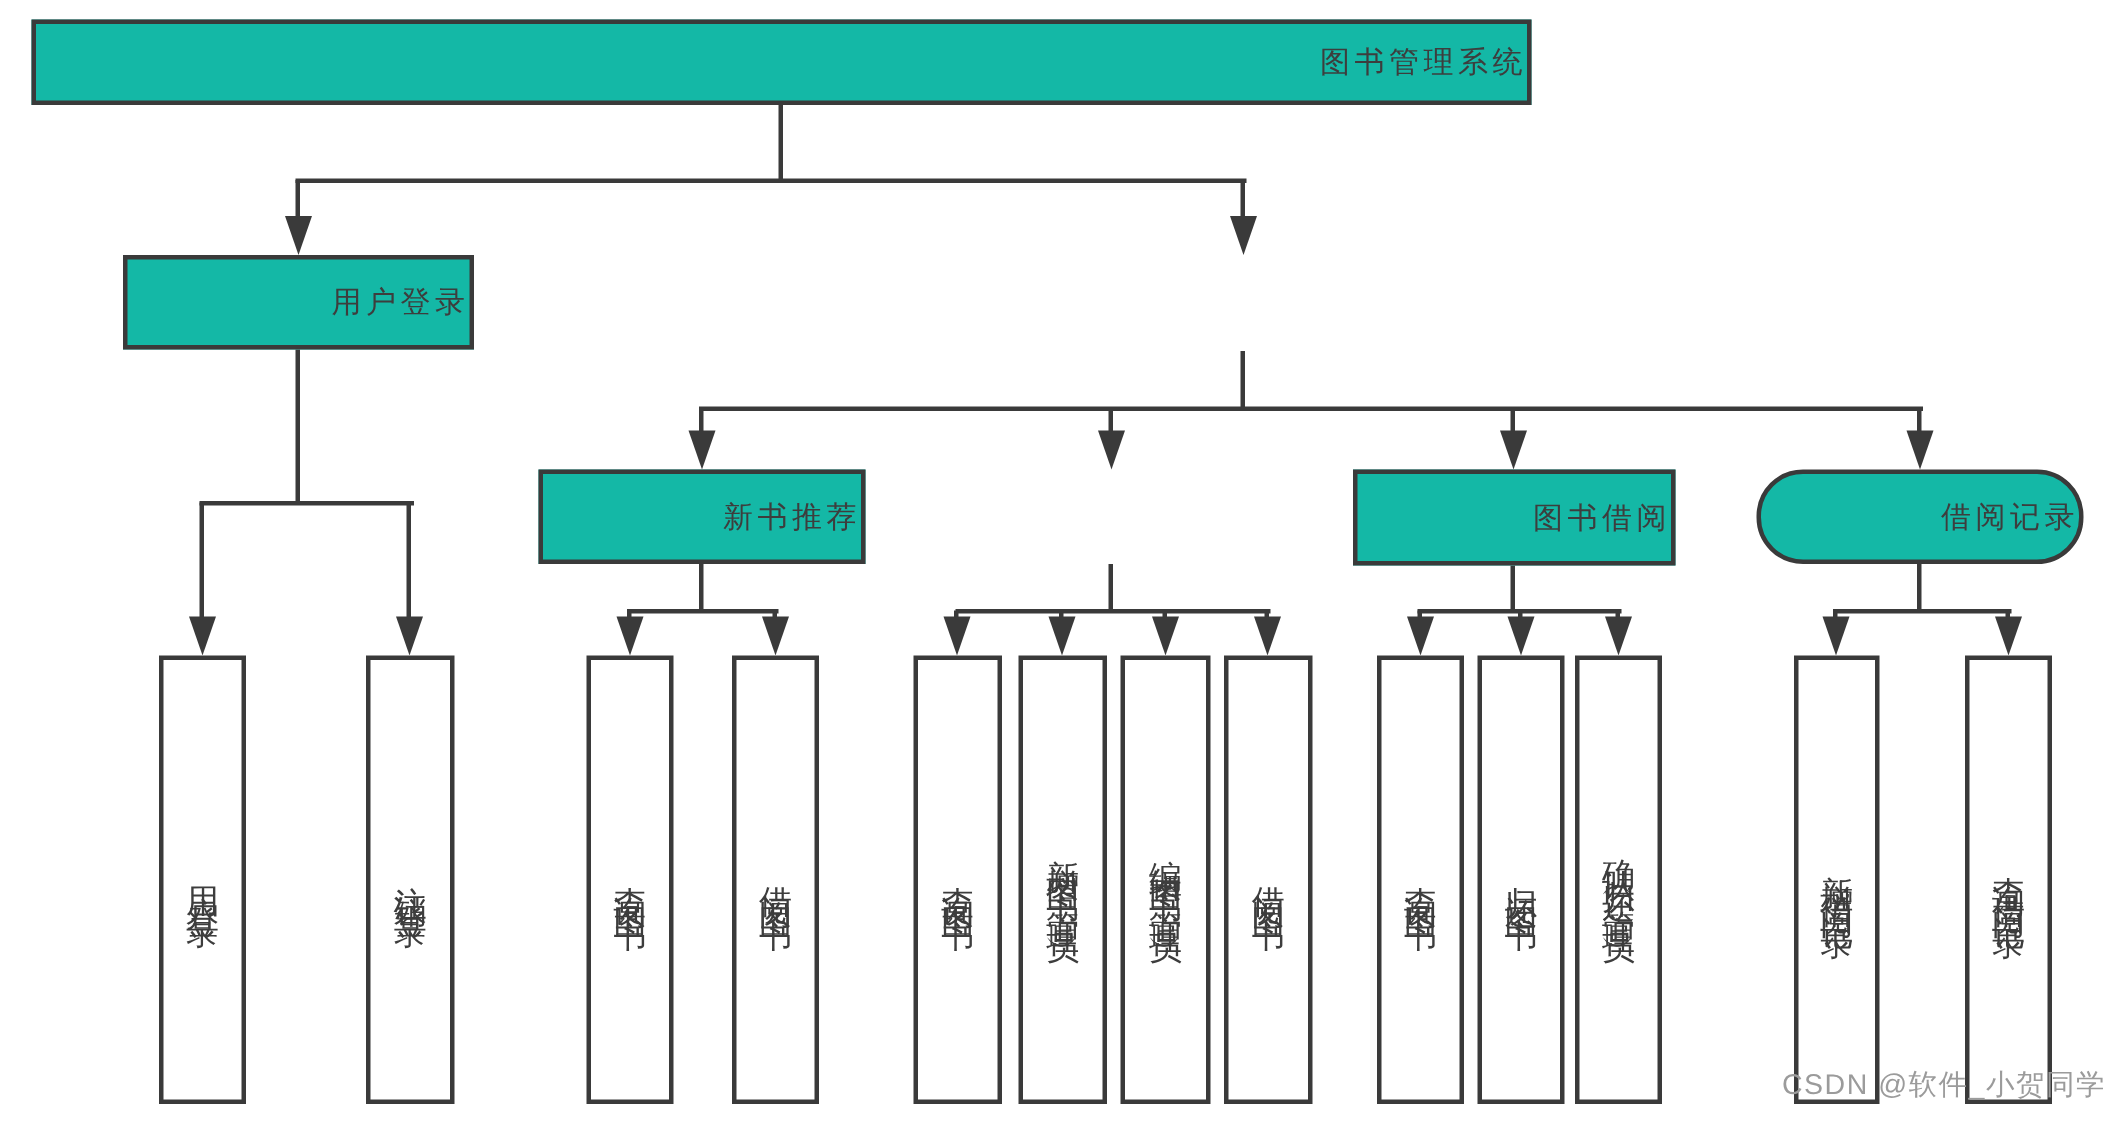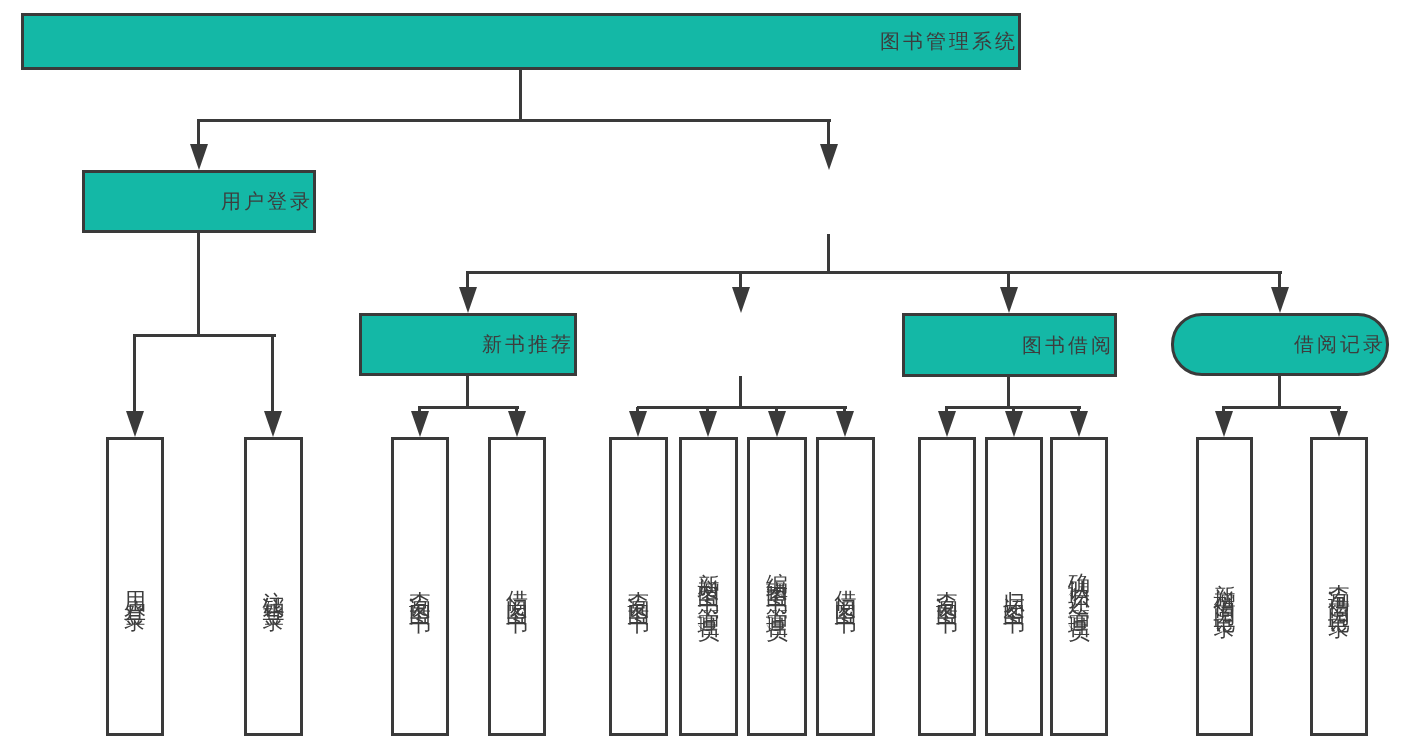--- a/index.html
+++ b/index.html
@@ -156,14 +156,15 @@
     <span>确认归还（管理员）</span>
   </div>
 
   <div class="vbox" style="left:1196px;top:437px;width:57px;height:299px;">
     <span>新增借阅记录</span>
   </div>
   <div class="vbox" style="left:1310px;top:437px;width:58px;height:299px;">
     <span>查询借阅记录</span>
   </div>
 
+  <div class="watermark">CSDN @软件_小贺同学</div>
 
 </div>
 
 </body></html>

